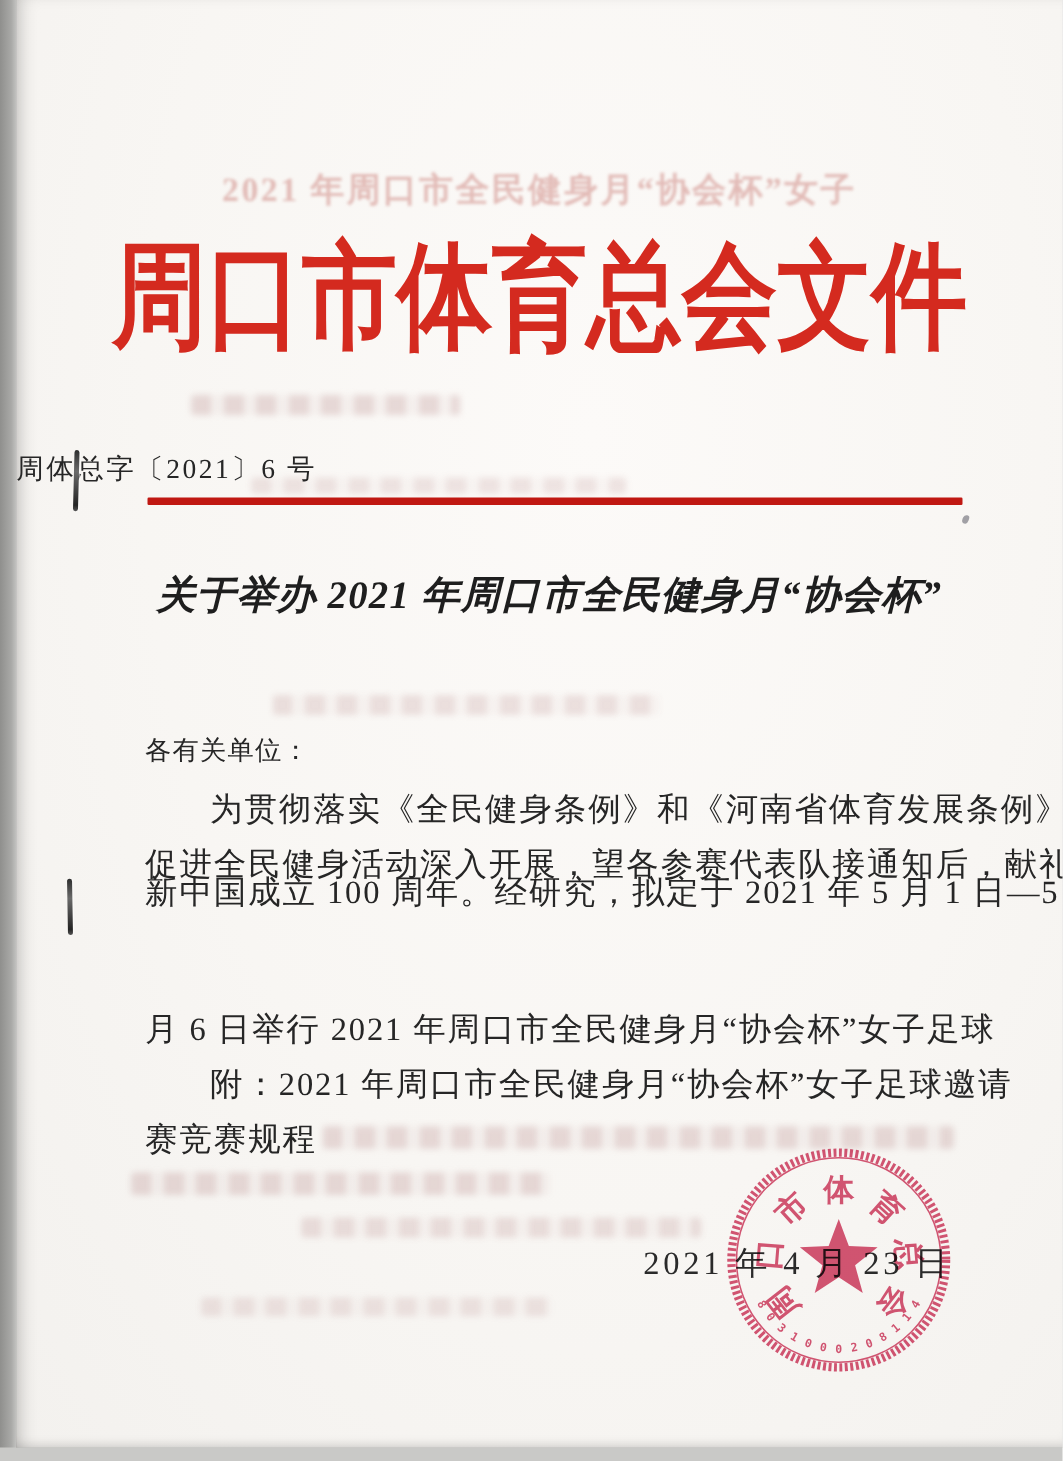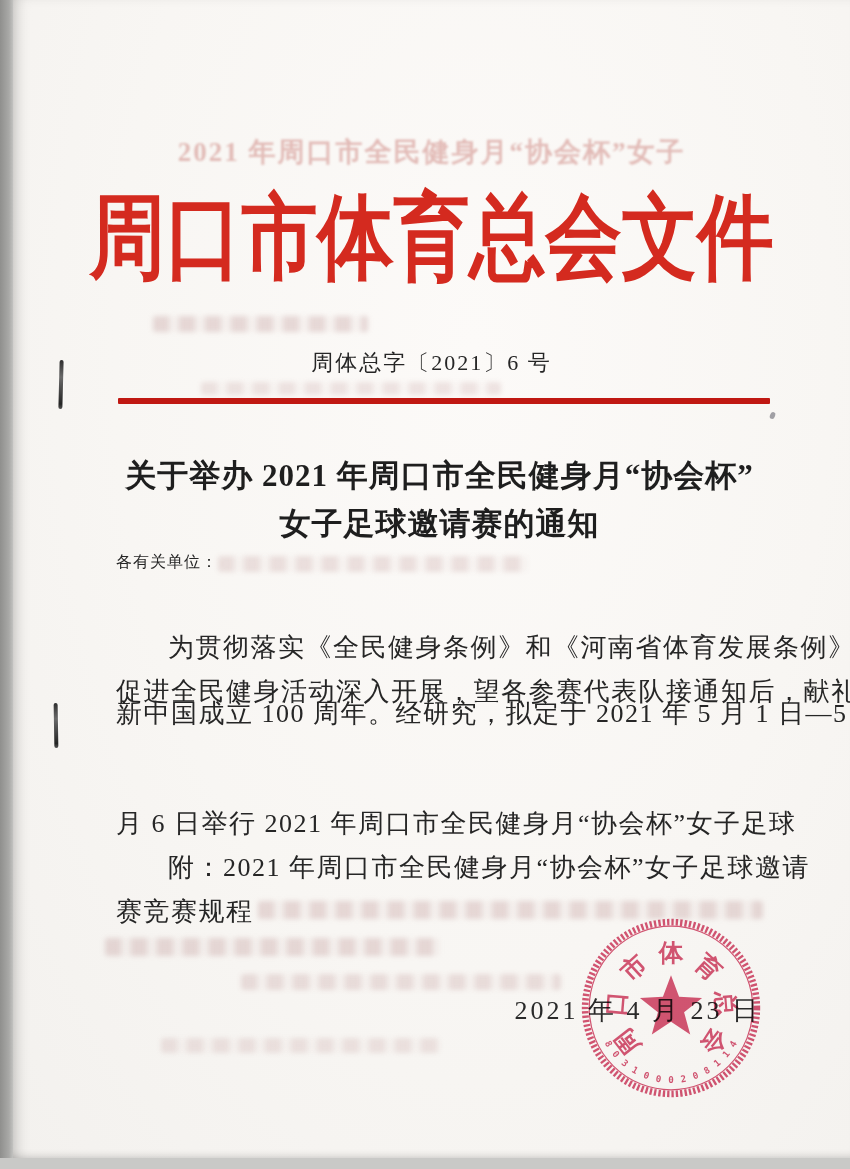--- a/index.html
+++ b/index.html
@@ -21,35 +21,35 @@
     font-size:27px;font-weight:bold;letter-spacing:2px;
     color:rgba(203,128,122,.50);filter:blur(1.2px);
   }
   .masthead{
     position:absolute;left:0;right:0;top:176px;text-align:center;
     font-size:76px;font-weight:bold;color:var(--red,#d42a1f);
     transform:scaleY(1.22);transform-origin:top center;letter-spacing:0px;
     white-space:nowrap;
   }
   .doc-number{
-    position:absolute;left:0;right:0;top:348px;text-align:center;
+    position:absolute;left:0;right:0;top:360px;
     font-size:22px;color:var(--ink,#262626);letter-spacing:2px;
   }
   .red-rule{
     position:absolute;left:105px;top:398px;width:652px;height:6px;
     background:var(--rule,#c01812);border-radius:1px;
   }
   .speck{position:absolute;left:757px;top:412px;width:5px;height:7px;
     background:rgba(90,90,100,.55);border-radius:60% 40% 50% 50%;transform:rotate(20deg);}
 
   .doc-title{
     position:absolute;left:16px;right:0;top:452px;text-align:center;
-    font-size:31px;font-weight:bold;color:#1e1e1e;line-height:48px;letter-spacing:1px;
+    font-size:31px;font-weight:bold;color:#1e1e1e;line-height:48px;letter-spacing:1px;font-style:italic;
   }
-  .salutation{position:absolute;left:103px;top:552px;font-size:16px;color:var(--ink,#262626);letter-spacing:1px;}
+  .salutation{position:absolute;left:103px;top:586px;font-size:21px;color:var(--ink,#262626);letter-spacing:1px;}
   .bline{position:absolute;left:103px;width:668px;font-size:26px;color:var(--ink,#262626);
     letter-spacing:1.5px;white-space:nowrap;}
   .indent{text-indent:2em;}
   .y0{top:630px}.y1{top:674px}.y2{top:696px}.y3{top:806px}.y4{top:806px}
   .y5{top:850px}.y6{top:894px}
 
   .doc-date{
     position:absolute;right:89px;top:993px;font-size:26px;color:#2a2a2a;letter-spacing:3px;
     white-space:nowrap;
   }
@@ -91,21 +91,20 @@
 
   <div class="masthead">周口市体育总会文件</div>
 
   <div class="doc-number">周体总字〔2021〕6 号</div>
 
   <div class="red-rule"></div>
   <div class="speck"></div>
 
   <div class="doc-title">
     <div>关于举办 2021 年周口市全民健身月“协会杯”</div>
-    <div>女子足球邀请赛的通知</div>
   </div>
 
   <div class="salutation">各有关单位：</div>
 
   <div class="bline indent y0">为贯彻落实《全民健身条例》和《河南省体育发展条例》，</div>
   <div class="bline y1">促进全民健身活动深入开展，望各参赛代表队接通知后，献礼</div>
   <div class="bline y2">新中国成立 100 周年。经研究，拟定于 2021 年 5 月 1 日—5</div>
   <div class="bline y3">月 6 日举行 2021 年周口市全民健身月“协会杯”女子足球</div>
   <div class="bline indent y5">附：2021 年周口市全民健身月“协会杯”女子足球邀请</div>
   <div class="bline y6">赛竞赛规程</div>

